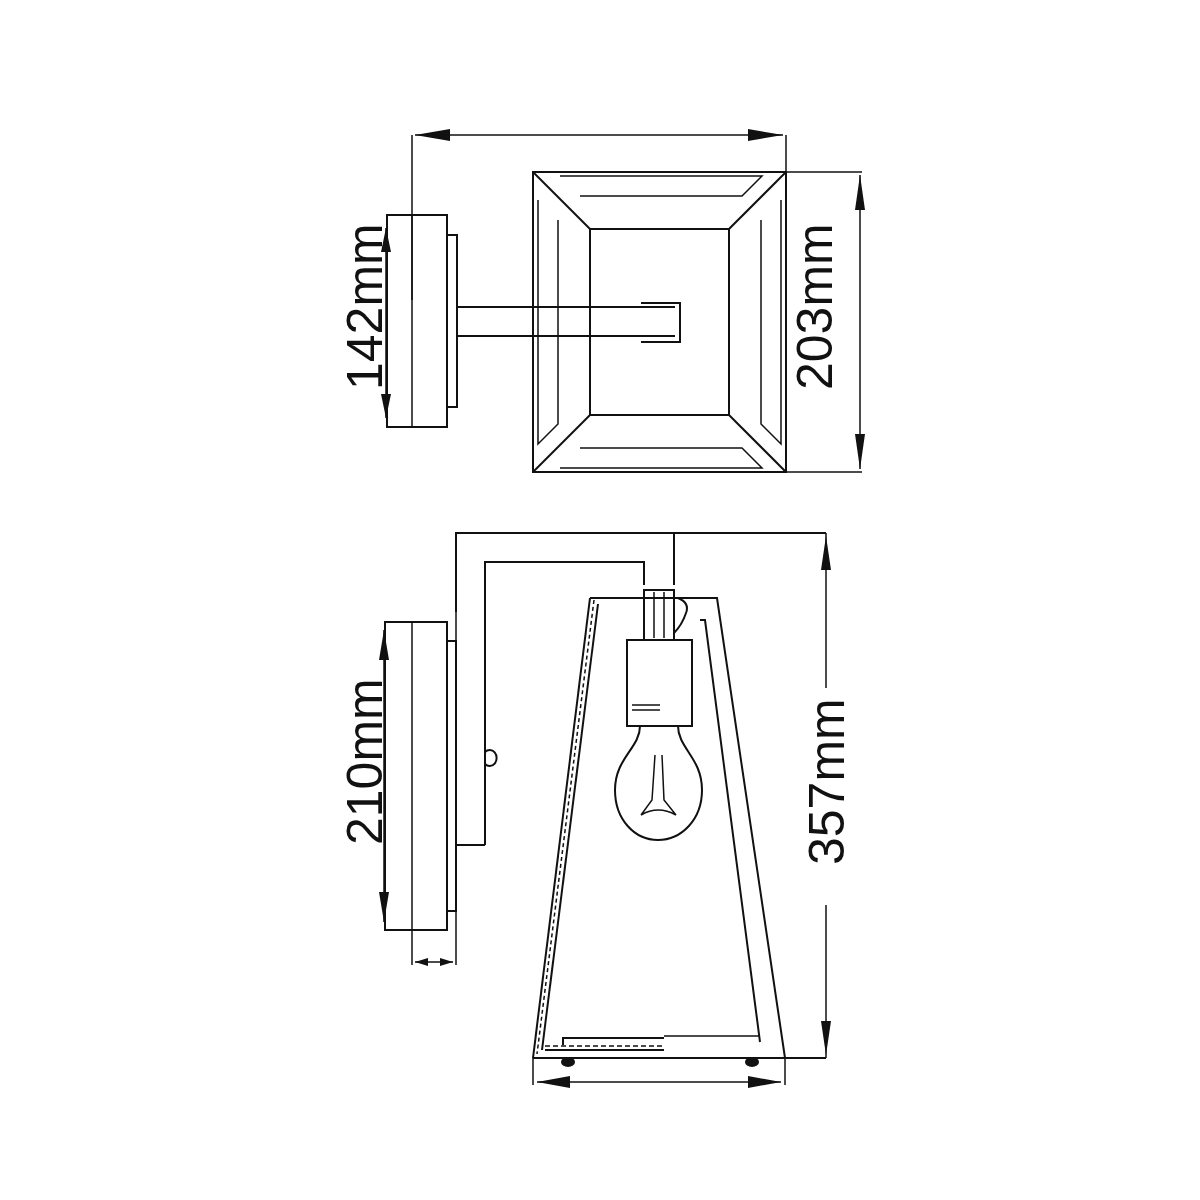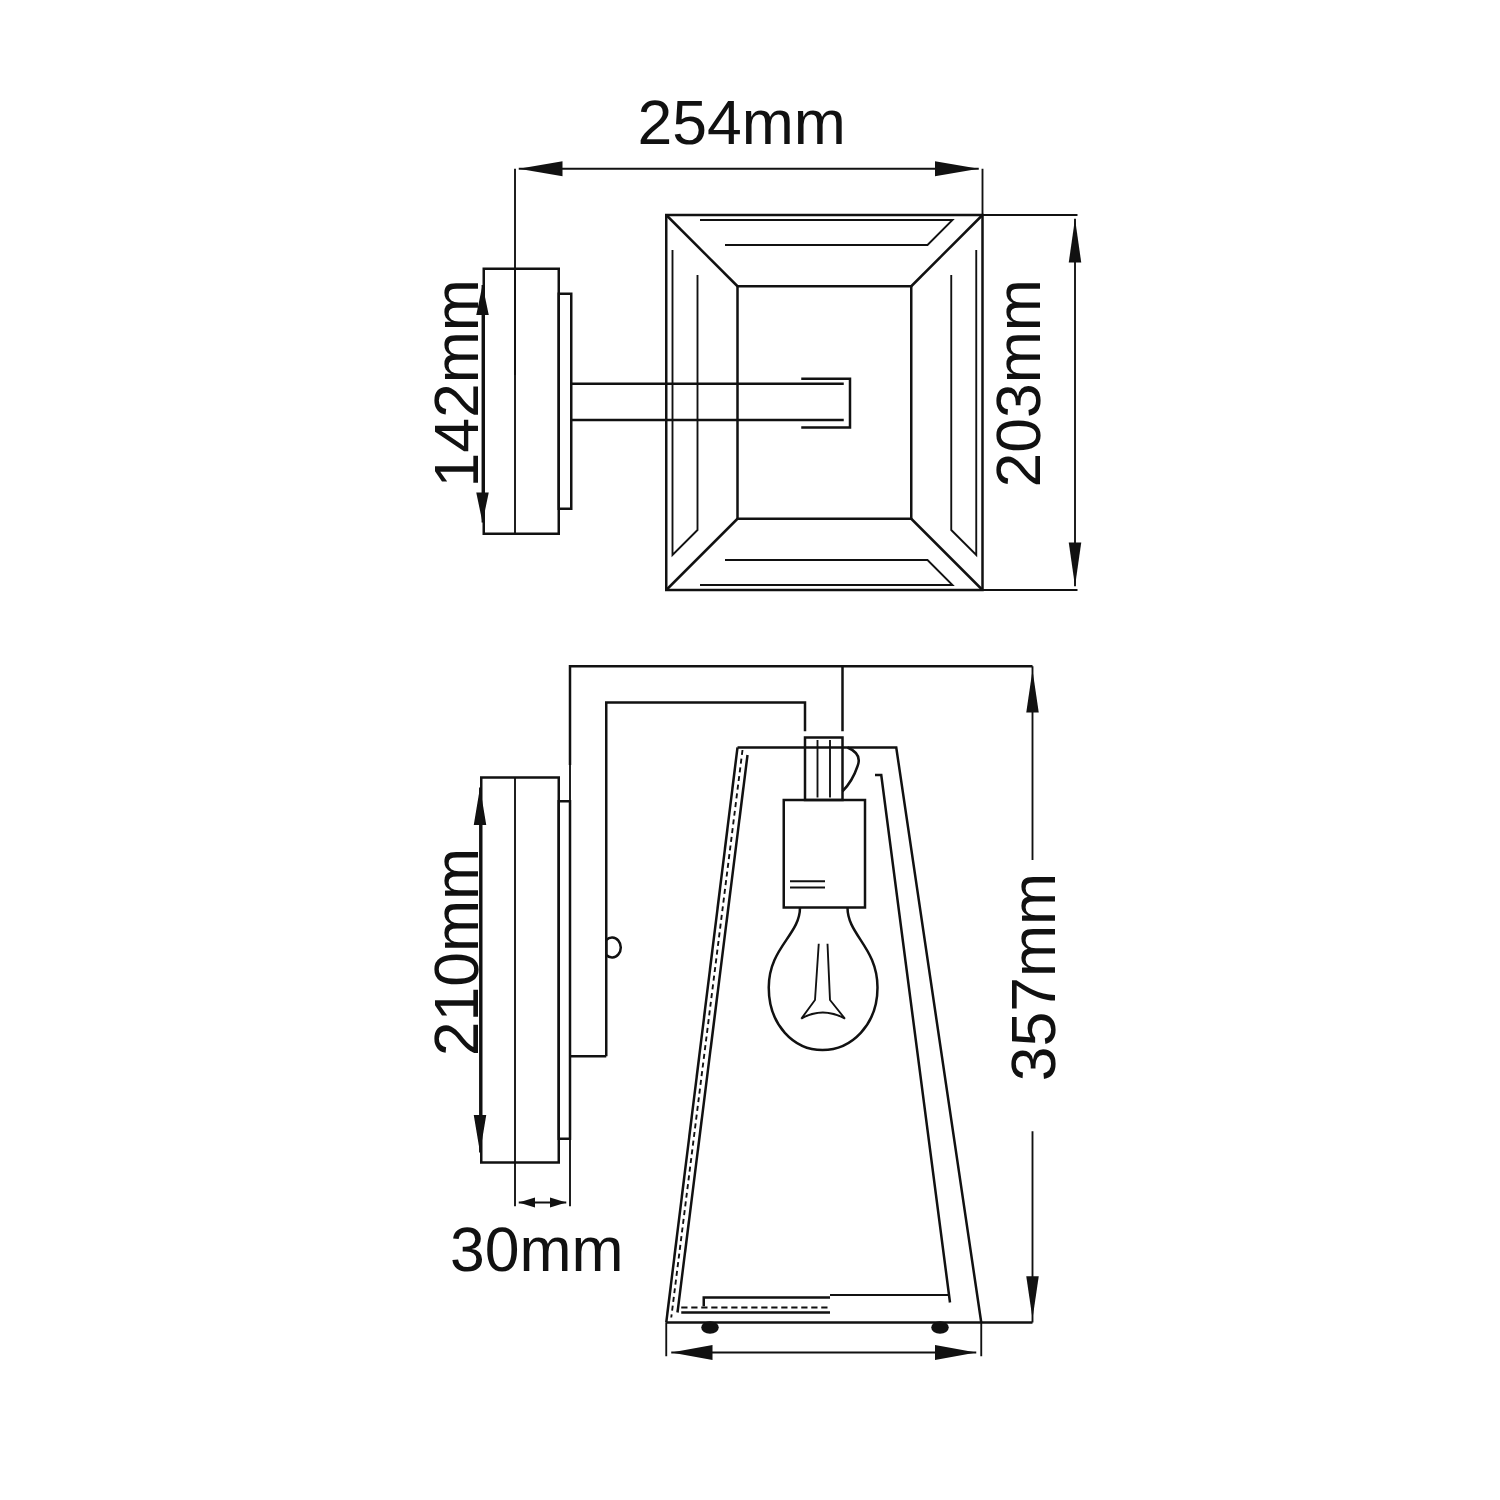--- a/index.html
+++ b/index.html
@@ -137,19 +137,17 @@
     <g>
       <line class="dim" x1="533" y1="1058" x2="533" y2="1085"></line>
       <line class="dim" x1="785" y1="1058" x2="785" y2="1085"></line>
       <line class="dim" x1="537" y1="1082" x2="781" y2="1082"></line>
       <polygon class="arrow" points="537,1082 570,1076 570,1088"></polygon>
       <polygon class="arrow" points="781,1082 748,1076 748,1088"></polygon>
     </g>
   </g>
 </svg>
 
-<div class="lbl" style="left:510px; top:73px;">254mm</div>
 <div class="lbl rot" style="left:295px; top:295px; width:140px; text-align:center;">142mm</div>
 <div class="lbl rot" style="left:745px; top:295px; width:140px; text-align:center;">203mm</div>
 <div class="lbl rot" style="left:295px; top:750px; width:140px; text-align:center;">210mm</div>
-<div class="lbl" style="left:360px; top:975px;">30mm</div>
 <div class="lbl rot" style="left:757px; top:770px; width:140px; text-align:center;">357mm</div>
 </div>
 
 </body></html>

